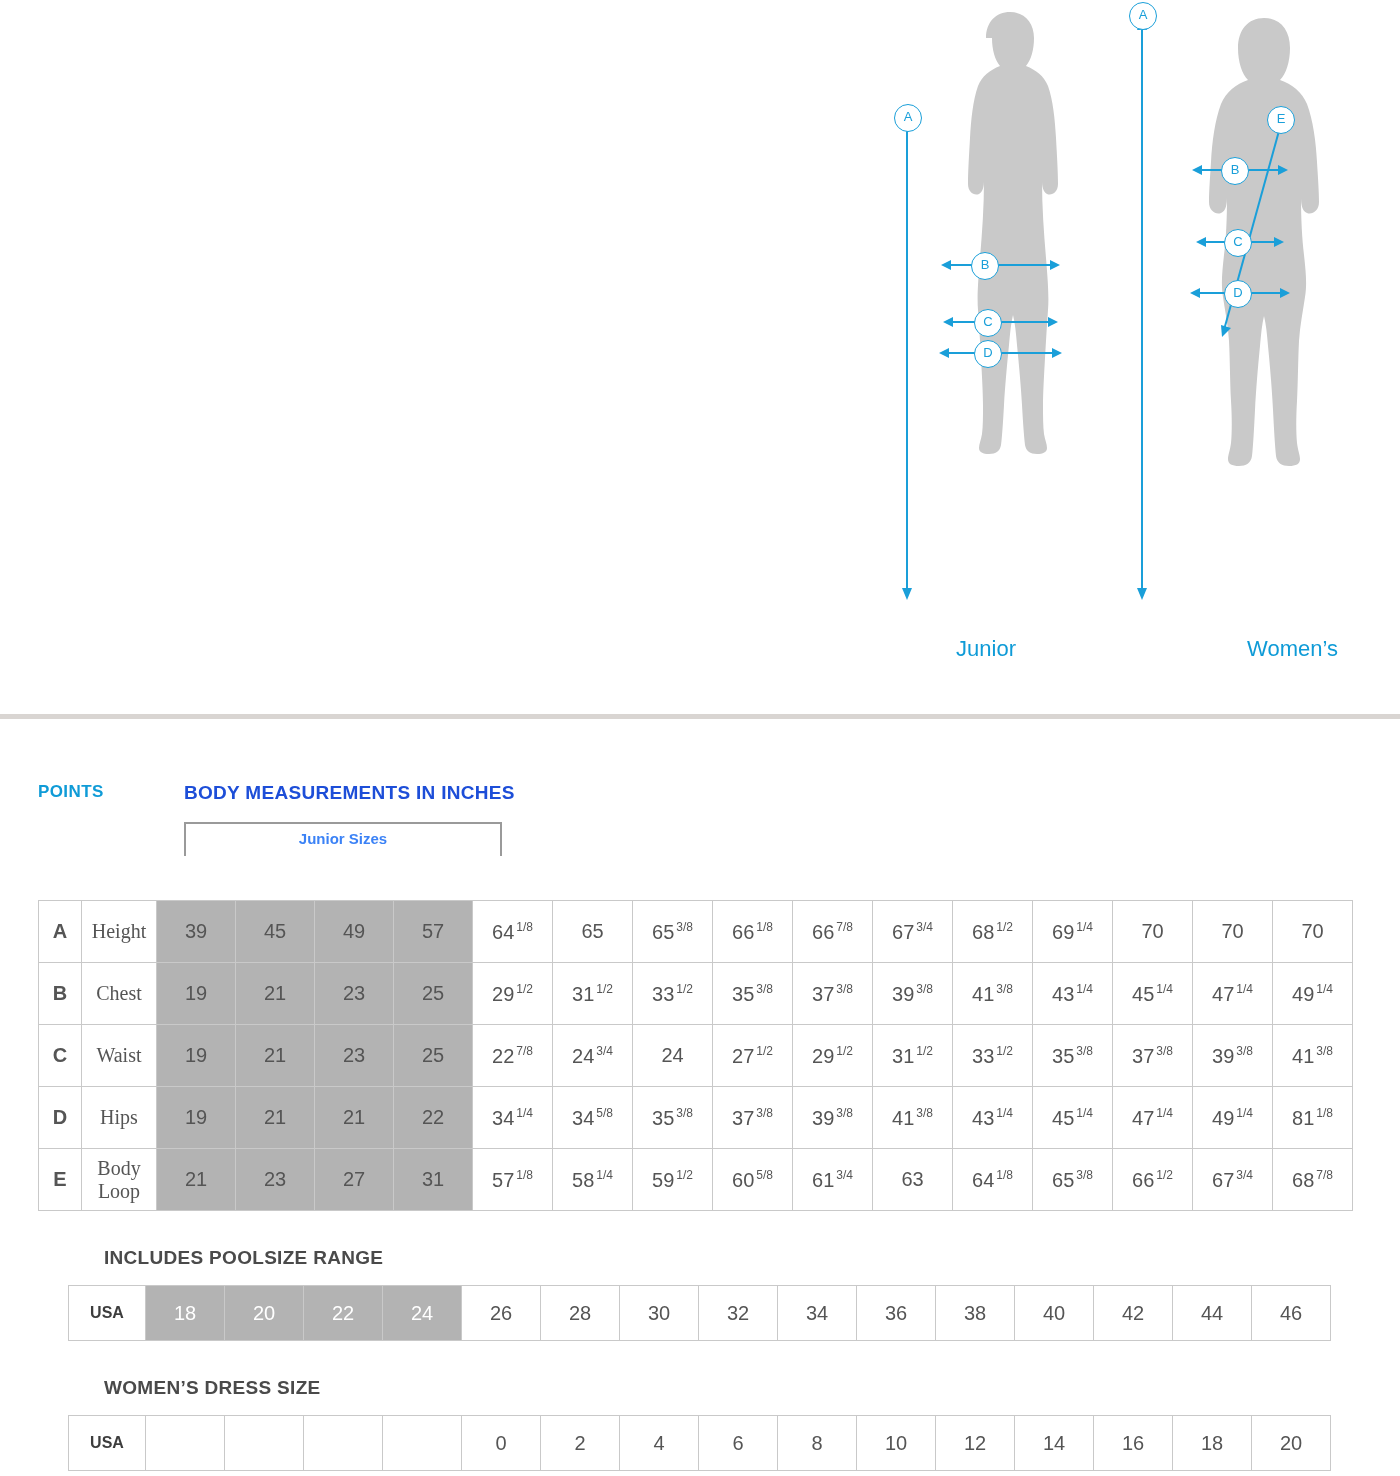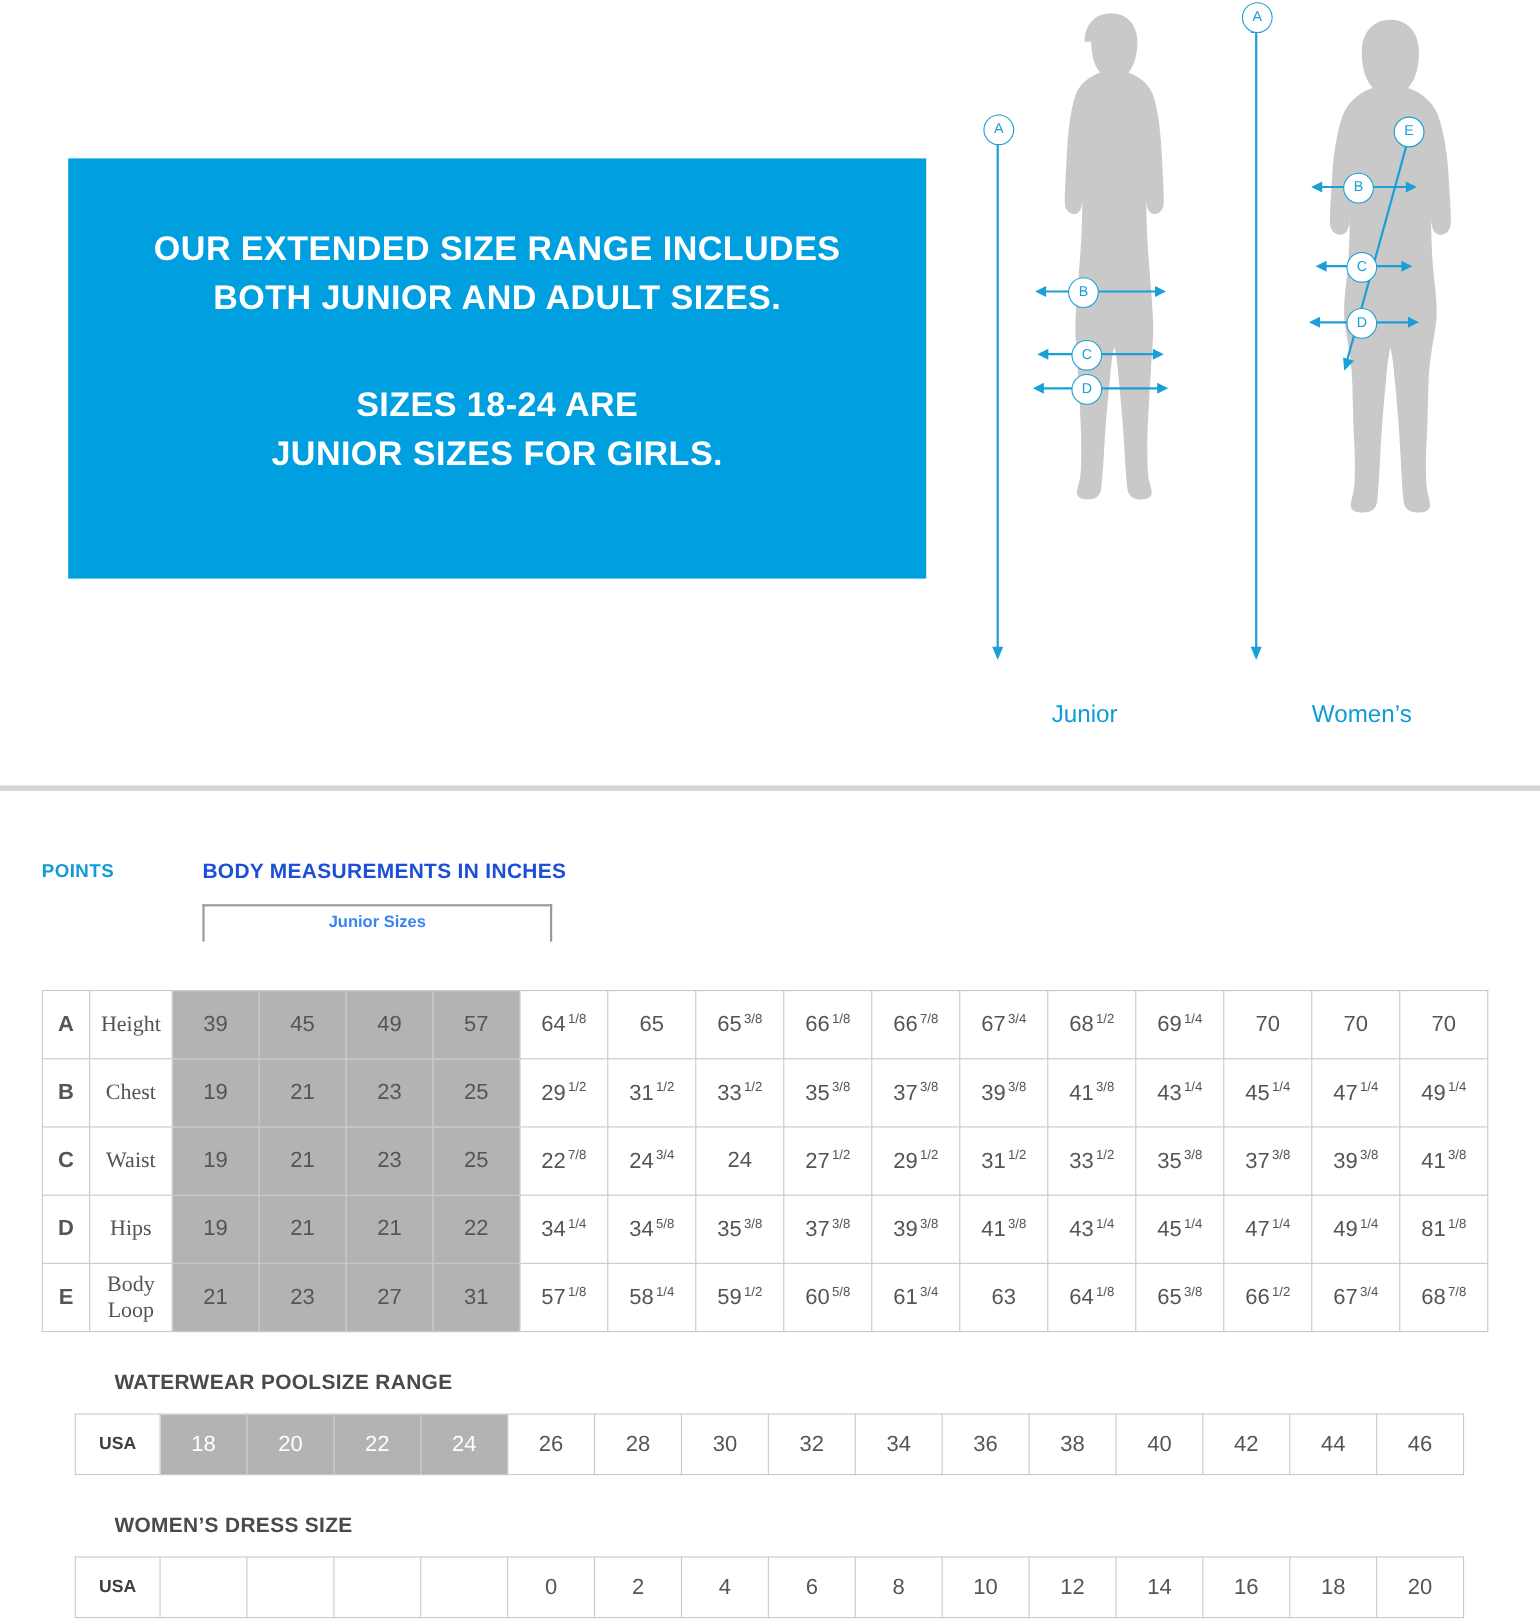--- a/index.html
+++ b/index.html
@@ -57,21 +57,21 @@
     height: 700px;
   }
   .fig-label {
     position: absolute;
     color: #0f9bd7;
     font-size: 22px;
     text-align: center;
     width: 200px;
   }
   .fig-label.junior { left: 26px; top: 636px; }
-  .fig-label.womens { left: 278px; top: 636px; }
+  .fig-label.womens { left: 278px; top: 636px; text-align: right; }
 
   .marker {
     position: absolute;
     width: 26px;
     height: 26px;
     border-radius: 50%;
     border: 1.6px solid #1a9fd9;
     background: #ffffff;
     color: #1a9fd9;
     font-size: 13px;
@@ -237,27 +237,20 @@
   }
   table.sizes td.empty {
     background: #ffffff;
   }
 </style>
 </head>
 <body>
 
 <div class="top-section">
 
-  <div class="callout">
-    <div class="callout-line">OUR EXTENDED SIZE RANGE INCLUDES</div>
-    <div class="callout-line">BOTH JUNIOR AND ADULT SIZES.</div>
-    <div class="callout-gap"></div>
-    <div class="callout-line">SIZES 18-24 ARE</div>
-    <div class="callout-line">JUNIOR SIZES FOR GIRLS.</div>
-  </div>
 
   <div class="figures">
     <svg width="520" height="700" viewBox="0 0 520 700">
 
       <g>
         <path fill="#c9c9c9" d="
           M126,38 c0,-16 10,-26 24,-26 c14,0 24,10 24,26 c0,12 -3,22 -8,28
           c10,4 18,10 22,20 c5,14 7,34 8,52 c1,18 2,34 2,46
           c0,8 -6,12 -11,10 c-4,-2 -5,-8 -5,-14
           c0,28 2,54 4,78 c2,24 3,40 2,52 c-1,14 -2,30 -3,48
@@ -458,21 +451,21 @@
           <td class="val"><span>63</span></td>
           <td class="val"><span>64</span><sup>1/8</sup></td>
           <td class="val"><span>65</span><sup>3/8</sup></td>
           <td class="val"><span>66</span><sup>1/2</sup></td>
           <td class="val"><span>67</span><sup>3/4</sup></td>
           <td class="val"><span>68</span><sup>7/8</sup></td>
         </tr>
       </tbody>
   </table>
 
-  <div class="sub-title">WATERWEAR POOLSIZE RANGE</div>
+  <div class="sub-title">INCLUDES POOLSIZE RANGE</div>
   <table class="sizes">
     <tbody id="pool-tbody">
         <tr>
           <td class="usa">USA</td>
           <td class="jr">18</td>
           <td class="jr">20</td>
           <td class="jr">22</td>
           <td class="jr">24</td>
           <td>26</td>
           <td>28</td>

